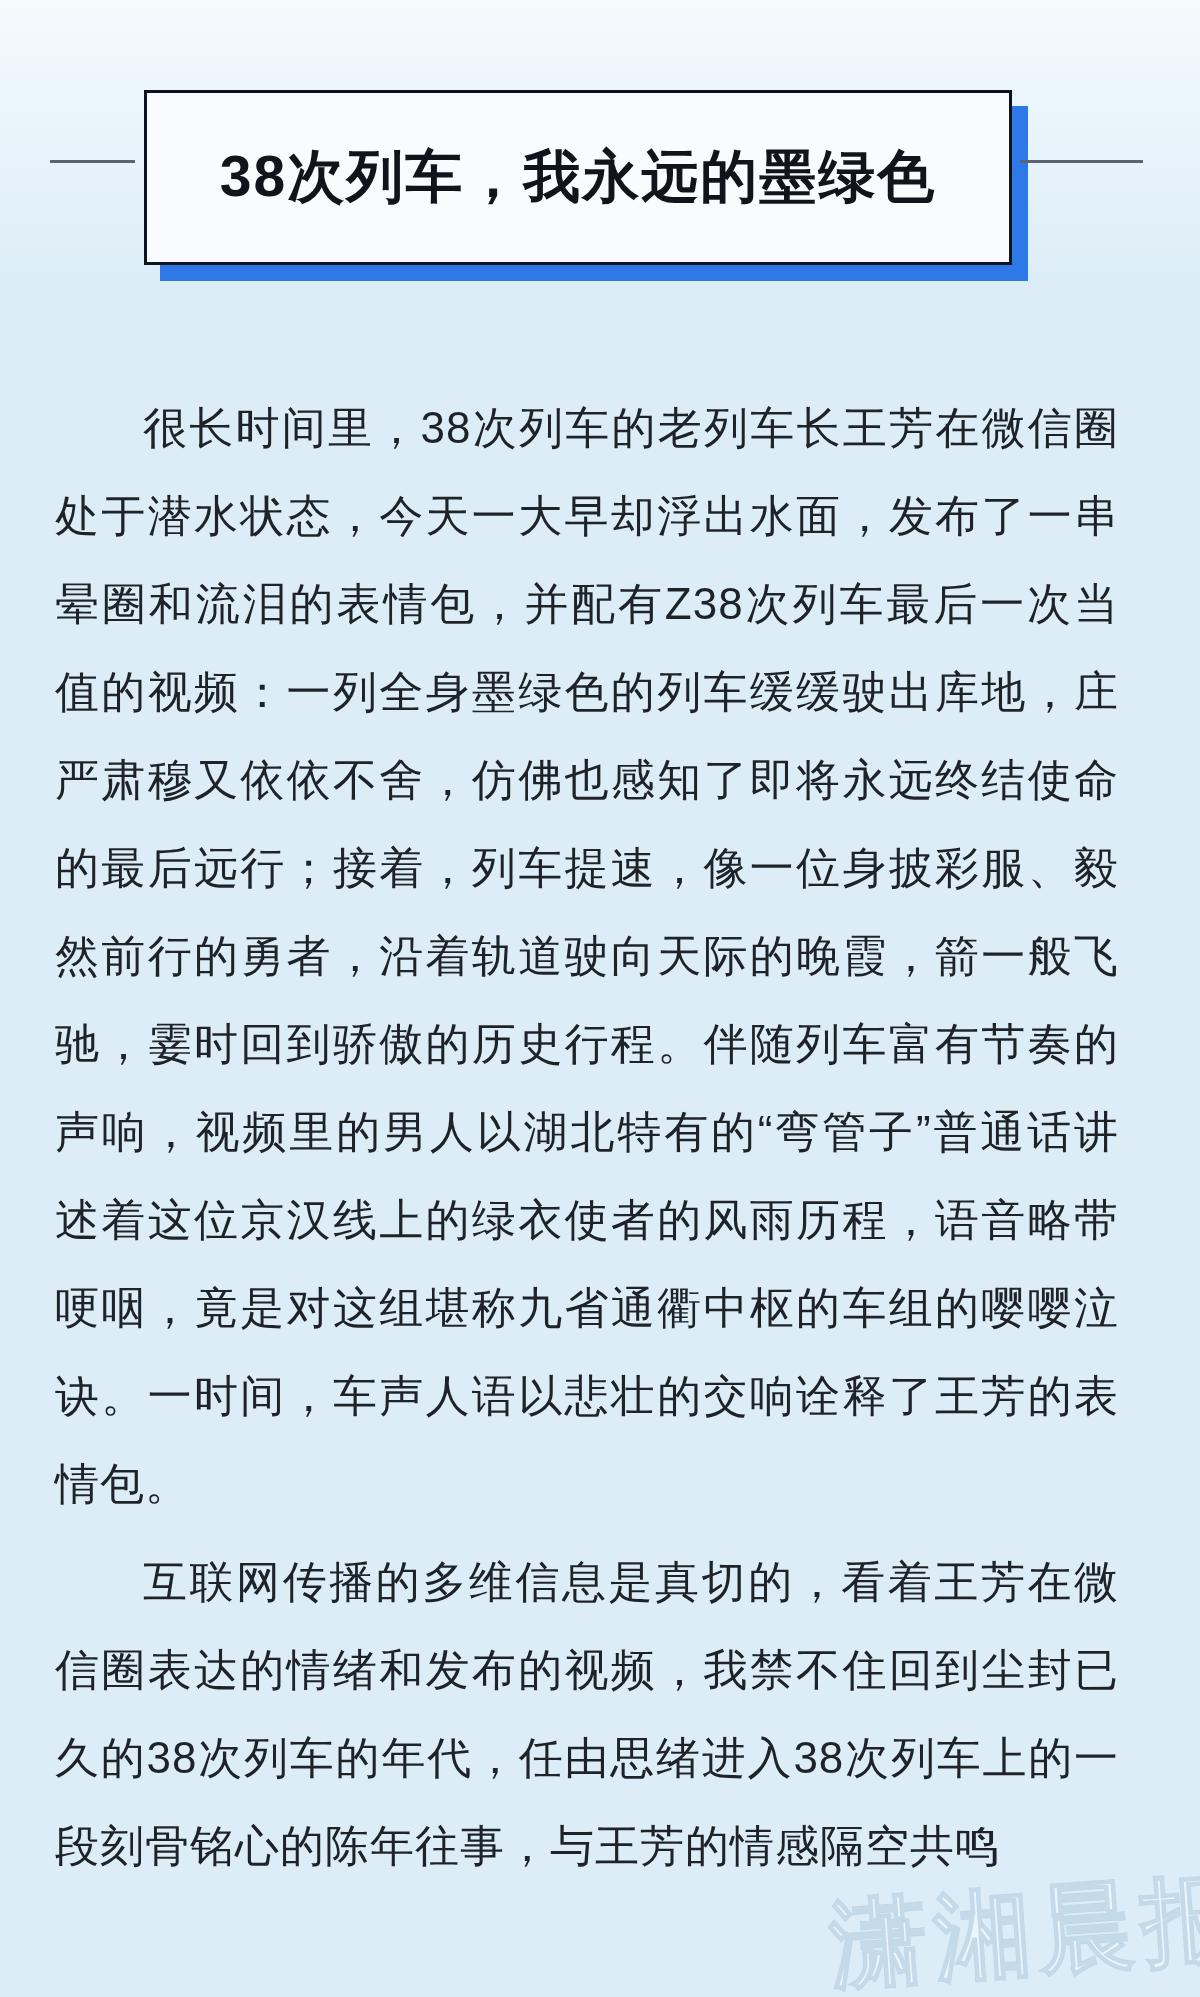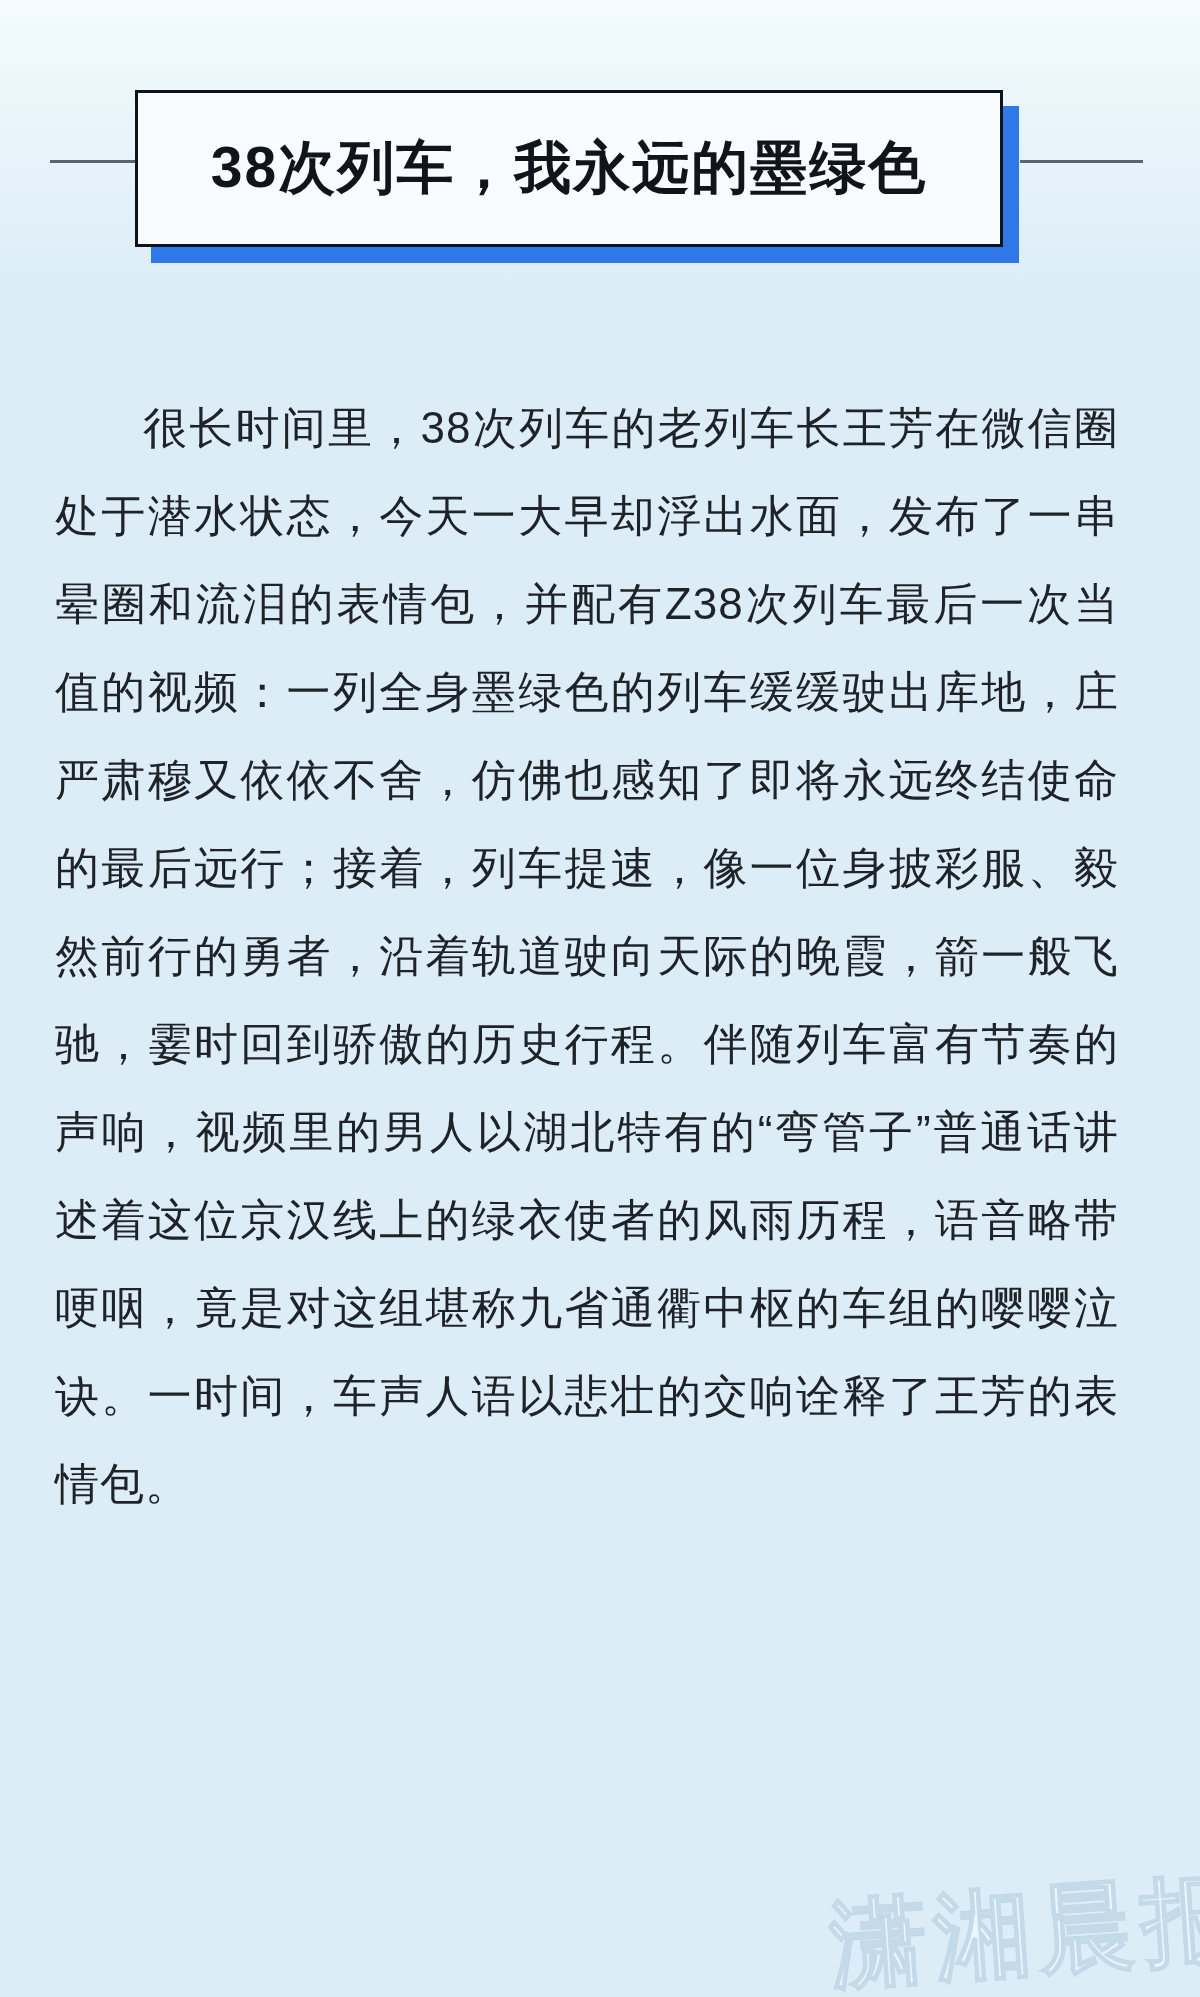--- a/index.html
+++ b/index.html
@@ -35,24 +35,24 @@
   .rule {
     position: absolute;
     top: 160px;
     height: 3px;
     background: var(--divider-gray);
   }
   .rule-left  { left: 50px;   width: 85px; }
   .rule-right { left: 1020px; width: 123px; }
   .title-box {
     position: absolute;
-    left: 135px;
+    left: 144px;
     top: 90px;
     width: 868px;
-    height: 157px;
+    height: 175px;
     background: var(--title-box-fill);
     border: 3px solid var(--title-box-border);
     box-shadow: 16px 16px 0 var(--accent-blue);
     display: flex;
     align-items: center;
     justify-content: center;
   }
   .title {
     margin: 0;
     font-size: 57px;
@@ -98,17 +98,18 @@
   <header class="title-banner">
     <span class="rule rule-left"></span>
     <div class="title-box">
       <h1 class="title">38次列车，我永远的墨绿色</h1>
     </div>
     <span class="rule rule-right"></span>
   </header>
 
   <main class="article">
     <p>很长时间里，38次列车的老列车长王芳在微信圈处于潜水状态，今天一大早却浮出水面，发布了一串晕圈和流泪的表情包，并配有Z38次列车最后一次当值的视频：一列全身墨绿色的列车缓缓驶出库地，庄严肃穆又依依不舍，仿佛也感知了即将永远终结使命的最后远行；接着，列车提速，像一位身披彩服、毅然前行的勇者，沿着轨道驶向天际的晚霞，箭一般飞驰，霎时回到骄傲的历史行程。伴随列车富有节奏的声响，视频里的男人以湖北特有的“弯管子”普通话讲述着这位京汉线上的绿衣使者的风雨历程，语音略带哽咽，竟是对这组堪称九省通衢中枢的车组的嘤嘤泣诀。一时间，车声人语以悲壮的交响诠释了王芳的表情包。</p>
+    <p>互联网传播的多维信息是真切的，看着王芳在微信圈表达的情绪和发布的视频，我禁不住回到尘封已久的38次列车的年代，任由思绪进入38次列车上的一段刻骨铭心的陈年往事，与王芳的情感隔空共鸣</p>
   </main>
 
   <div class="watermark">潇湘晨报</div>
 
 </div>
 
 </body></html>

